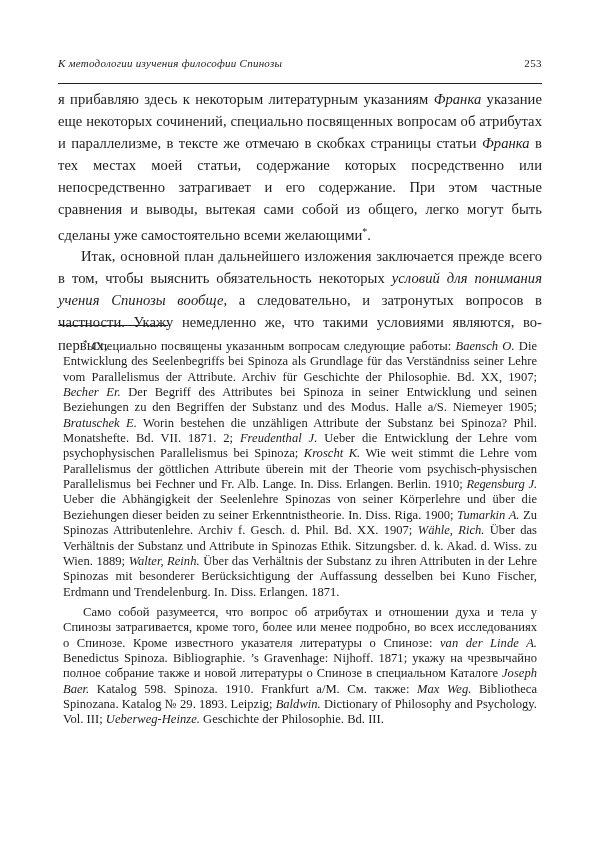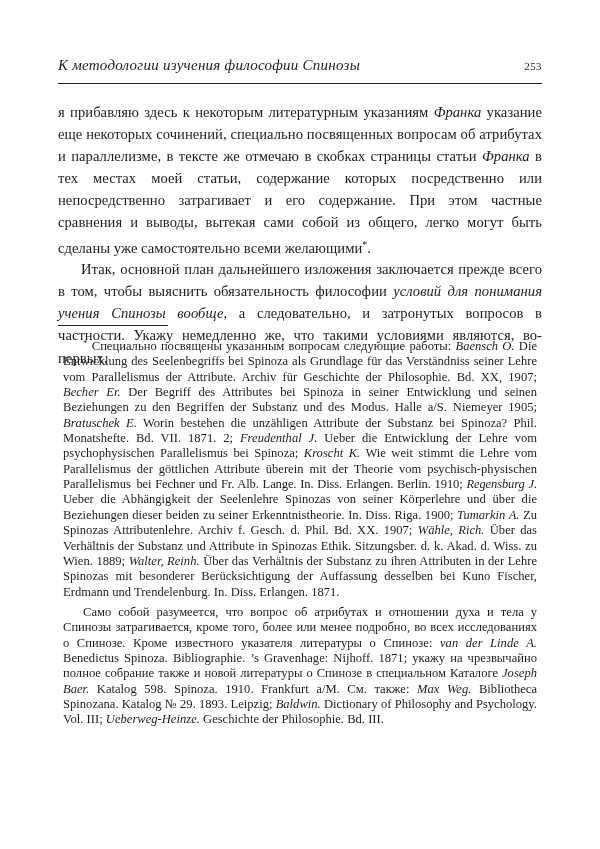--- a/index.html
+++ b/index.html
@@ -28,42 +28,42 @@
     position: absolute;
     left: 58px;
     top: 57px;
     width: 484px;
     display: flex;
     align-items: baseline;
     justify-content: space-between;
   }
   .running-head-title {
     font-style: italic;
-    font-size: 15px;
+    font-size: 11px;
     letter-spacing: 0.25px;
     white-space: nowrap;
   }
   .running-head-folio {
     font-size: 11px;
     letter-spacing: 0.4px;
   }
   .head-rule {
     position: absolute;
     left: 58px;
     top: 83px;
     width: 484px;
     height: 1px;
     background: #222222;
   }
 
   
   .body-block {
     position: absolute;
     left: 58px;
-    top: 101px;
+    top: 88px;
     width: 484px;
   }
   .body-block p {
     margin: 0;
     font-size: 14.6px;
     line-height: 22.1px;
     text-align: justify;
     text-justify: inter-word;
     hyphens: none;
     letter-spacing: 0.05px;
@@ -125,21 +125,21 @@
 <div class="page">
 
   <div class="running-head">
     <span class="running-head-title">К методологии изучения философии Спинозы</span>
     <span class="running-head-folio">253</span>
   </div>
   <div class="head-rule"></div>
 
   <div class="body-block">
       <p><span>я прибавляю здесь к некоторым литературным указаниям </span><i class="it">Франка</i><span> указание еще некоторых сочинений, специально посвященных вопросам об атрибутах и параллелизме, в тексте же отмечаю в скобках страницы статьи </span><i class="it">Франка</i><span> в тех местах моей статьи, содержание которых посредственно или непосредственно затрагивает и его содержание. При этом частные сравнения и выводы, вытекая сами собой из общего, легко могут быть сделаны уже самостоятельно всеми желающими</span><span class="fn-ref">*</span><span>.</span></p>
-      <p class="indent"><span>Итак, основной план дальнейшего изложения заключается прежде всего в том, чтобы выяснить обязательность философии </span><i class="it">условий для понимания учения Спинозы вообще</i><span>, а следовательно, и затронутых вопросов в частности. Укажу немедленно же, что такими условиями являются, во-первых,</span></p>
+      <p class="indent"><span>Итак, основной план дальнейшего изложения заключается прежде всего в том, чтобы выяснить обязательность некоторых </span><i class="it">условий для понимания учения Спинозы вообще</i><span>, а следовательно, и затронутых вопросов в частности. Укажу немедленно же, что такими условиями являются, во-первых,</span></p>
     </div>
 
   <div class="fn-rule"></div>
 
   <div class="footnote">
       <p class="indent"><span class="fn-marker">*</span><span> Специально посвящены указанным вопросам следующие работы: </span><i class="it">Baensch O.</i><span> Die Entwicklung des Seelenbegriffs bei Spinoza als Grundlage für das Verständniss seiner Lehre vom Parallelismus der Attribute. Archiv für Geschichte der Philosophie. Bd. XX, 1907; </span><i class="it">Becher Er.</i><span> Der Begriff des Attributes bei Spinoza in seiner Entwicklung und seinen Beziehungen zu den Begriffen der Substanz und des Modus. Halle a/S. Niemeyer 1905; </span><i class="it">Bratuschek E.</i><span> Worin bestehen die unzähligen Attribute der Substanz bei Spinoza? Phil. Monatshefte. Bd. VII. 1871. 2; </span><i class="it">Freudenthal J.</i><span> Ueber die Entwicklung der Lehre vom psychophysischen Parallelismus bei Spinoza; </span><i class="it">Kroscht K.</i><span> Wie weit stimmt die Lehre vom Parallelismus der göttlichen Attribute überein mit der Theorie vom psychisch-physischen Parallelismus </span><span class="tight">bei Fechner und Fr. Alb. Lange. In. Diss. Erlangen. Berlin. 1910; </span><i class="it tight">Regensburg J.</i><span> Ueber die Abhängigkeit der Seelenlehre Spinozas von seiner Körperlehre und über die Beziehungen dieser beiden zu seiner Erkenntnistheorie. In. Diss. Riga. 1900; </span><i class="it">Tumarkin A.</i><span> Zu Spinozas Attributenlehre. Archiv f. Gesch. d. Phil. Bd. XX. 1907; </span><i class="it">Wähle, Rich.</i><span> Über das Verhältnis der Substanz und Attribute in Spinozas Ethik. Sitzungsber. d. k. Akad. d. Wiss. zu Wien. 1889; </span><i class="it">Walter, Reinh.</i><span> Über das Verhältnis der Substanz zu ihren Attributen in der Lehre Spinozas mit besonderer Berücksichtigung der Auffassung desselben bei Kuno Fischer, Erdmann und Trendelenburg. In. Diss. Erlangen. 1871.</span></p>
       <p class="indent"><span>Само собой разумеется, что вопрос об атрибутах и отношении духа и тела у Спинозы затрагивается, кроме того, более или менее подробно, во всех исследованиях о Спинозе. Кроме известного указателя литературы о Спинозе: </span><i class="it">van der Linde A.</i><span> Benedictus Spinoza. Bibliographie. ’s Gravenhage: Nijhoff. 1871; укажу на чрезвычайно полное собрание также и новой литературы о Спинозе в специальном Каталоге </span><i class="it">Joseph Baer.</i><span> Katalog 598. Spinoza. 1910. Frankfurt a/M. См. также: </span><i class="it">Max Weg.</i><span> Bibliotheca Spinozana. Katalog № 29. 1893. Leipzig; </span><i class="it">Baldwin.</i><span> Dictionary of Philosophy and Psychology. Vol. III; </span><i class="it">Ueberweg-Heinze.</i><span> Geschichte der Philosophie. Bd. III.</span></p>
     </div>
 
 </div>

